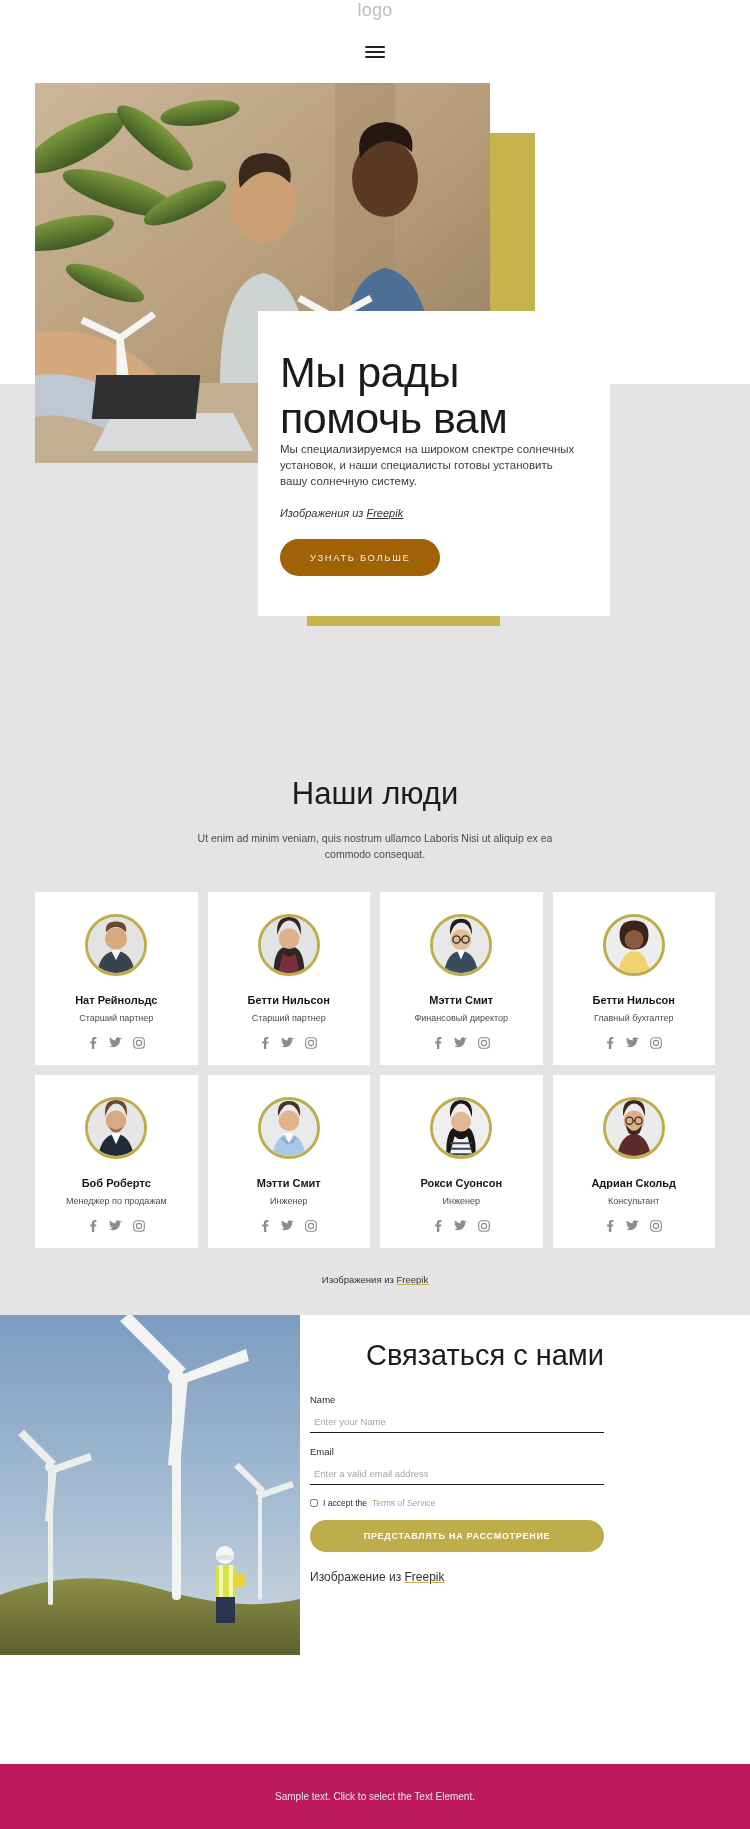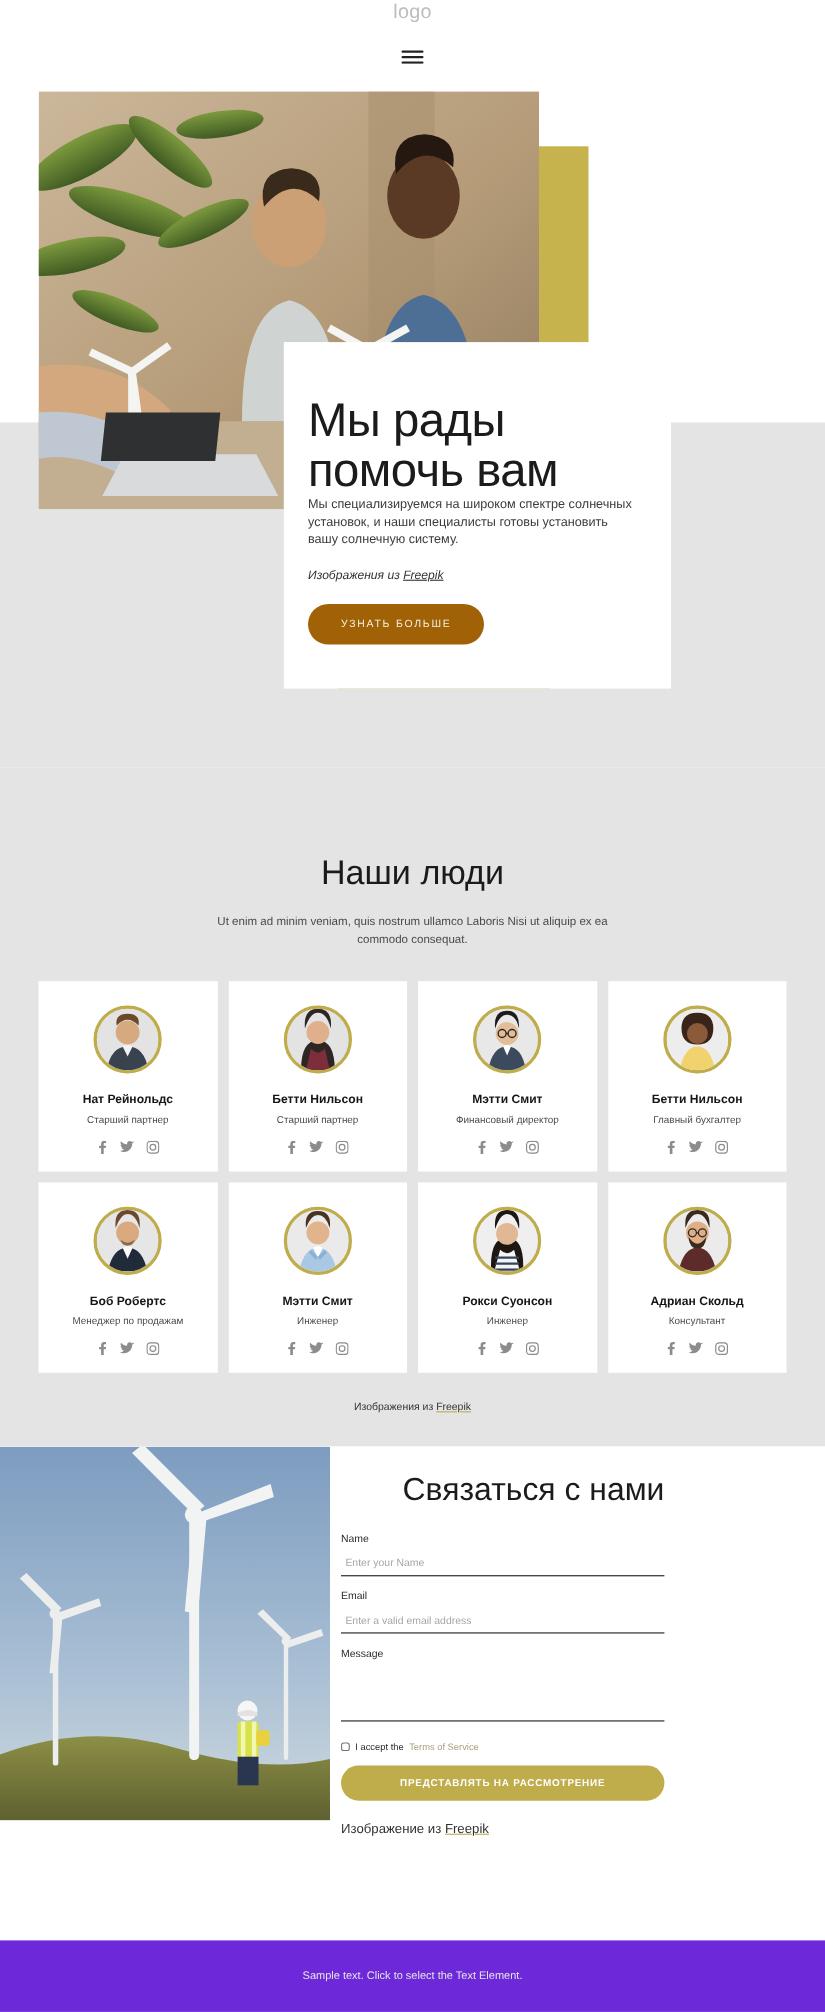--- a/index.html
+++ b/index.html
@@ -60,21 +60,21 @@
     width: 455px; height: 380px;
     overflow: hidden;
   }
   .hero-photo .ph { width: 100%; height: 100%; display: block; }
 
   .hero-card {
     position: absolute;
     left: 258px; top: 253px;
     width: 352px;
     background: #fff;
-    padding: 48px 25px 40px 22px;
+    padding: 38px 25px 40px 22px;
   }
   .hero-title {
     font-size: 43px;
     line-height: 46px;
     font-weight: 400;
     color: #1b1b1b;
     letter-spacing: -0.5px;
   }
   .hero-desc {
     font-size: 11.5px;
@@ -243,21 +243,21 @@
     font-size: 12px;
     color: #333;
   }
   .contact-credit a { color: #333; text-decoration: underline; text-decoration-color: #bfac4b; }
 
   
   .footer {
     position: absolute;
     left: 0; right: 0; bottom: 0;
     height: 65px;
-    background: #6d28d9;
+    background: #be185d;
     display: flex;
     align-items: center;
     justify-content: center;
   }
   .footer p { color: #e6e6e6; font-size: 10px; }
 </style>
 </head>
 <body>
 
 <div class="header">
@@ -688,24 +688,20 @@
     <div class="field">
       <label>Name</label>
       <input type="text" placeholder="Enter your Name" style="">
     </div>
 
     <div class="field">
       <label>Email</label>
       <input type="text" placeholder="Enter a valid email address" style="">
     </div>
 
-    <div class="field">
-      <label>Message</label>
-      <textarea placeholder="" style=""></textarea>
-    </div>
 
     <div class="accept">
       <input type="checkbox" style="">
       <span>I accept the </span>
         <a href="#">Terms of Service</a>
     </div>
 
     <button class="btn-submit">ПРЕДСТАВЛЯТЬ НА РАССМОТРЕНИЕ</button>
 
     <p class="contact-credit">

